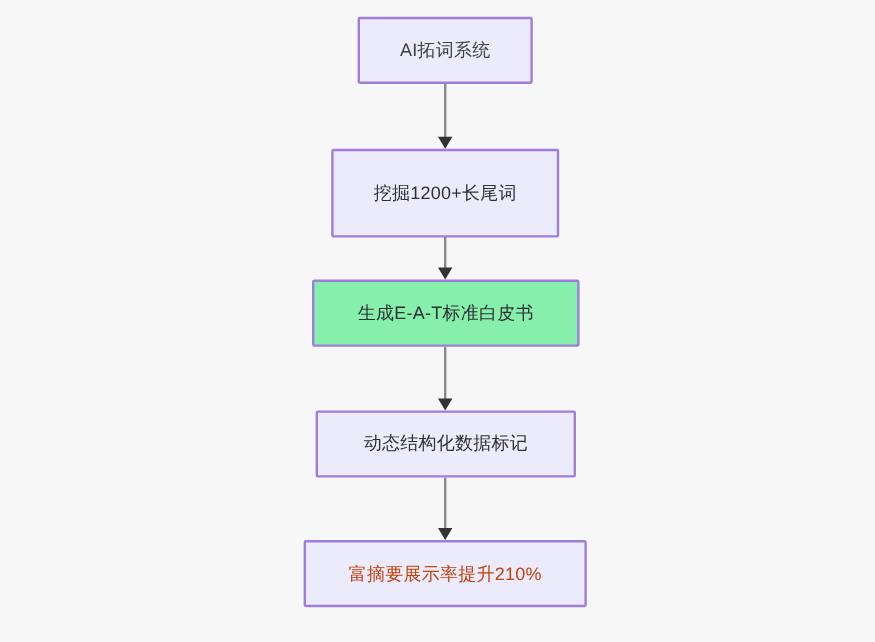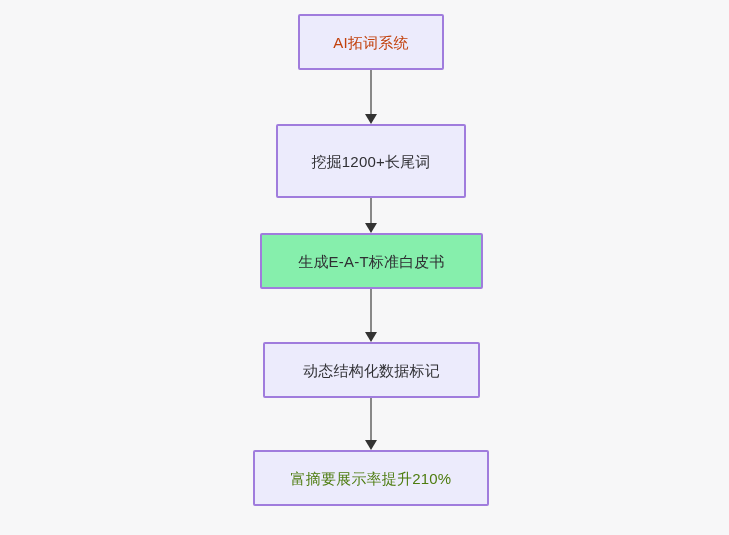--- a/index.html
+++ b/index.html
@@ -66,28 +66,28 @@
         <line x1="10" y1="0" x2="10" y2="44" stroke="#888888" stroke-width="2"></line>
         <polygon points="4,43 16,43 10,53" fill="#333333"></polygon>
       </svg>
     </div>
     <div class="edge" style="left: 361px; top: 398px; height: 52px;">
       <svg width="20" height="52" viewBox="0 0 20 52">
         <line x1="10" y1="0" x2="10" y2="43" stroke="#888888" stroke-width="2"></line>
         <polygon points="4,42 16,42 10,52" fill="#333333"></polygon>
       </svg>
     </div>
-    <div class="node" style="left: 298px; top: 14px; width: 146px; height: 56px; background: rgb(236, 235, 252); border-color: rgb(160, 124, 221); color: #c2410c;">
+    <div class="node" style="left: 298px; top: 14px; width: 146px; height: 56px; background: rgb(236, 235, 252); border-color: rgb(160, 124, 221); color: #404040;">
       <span class="node-label">AI拓词系统</span>
     </div>
     <div class="node" style="left: 276px; top: 124px; width: 190px; height: 74px; background: rgb(236, 235, 252); border-color: rgb(160, 124, 221); color: rgb(47, 47, 51);">
       <span class="node-label">挖掘1200+长尾词</span>
     </div>
     <div class="node" style="left: 260px; top: 233px; width: 223px; height: 56px; background: #86efac; border-color: rgb(160, 124, 221); color: rgb(47, 47, 51);">
       <span class="node-label">生成E-A-T标准白皮书</span>
     </div>
-    <div class="node" style="left: 263px; top: 342px; width: 217px; height: 56px; background: rgb(236, 235, 252); border-color: rgb(160, 124, 221); color: rgb(47, 47, 51);">
+    <div class="node" style="left: 263px; top: 342px; width: 217px; height: 56px; background: rgb(236, 235, 252); border-color: rgb(160, 124, 221); color: rgb(47, 47, 51); font-family: Liberation Mono, monospace;">
       <span class="node-label">动态结构化数据标记</span>
     </div>
-    <div class="node" style="left: 253px; top: 450px; width: 236px; height: 56px; background: rgb(236, 235, 252); border-color: rgb(160, 124, 221); color: #4d7c0f;">
+    <div class="node" style="left: 253px; top: 450px; width: 236px; height: 56px; background: rgb(236, 235, 252); border-color: rgb(160, 124, 221); color: #c2410c;">
       <span class="node-label">富摘要展示率提升210%</span>
     </div>
   </div>
 
 </body></html>

